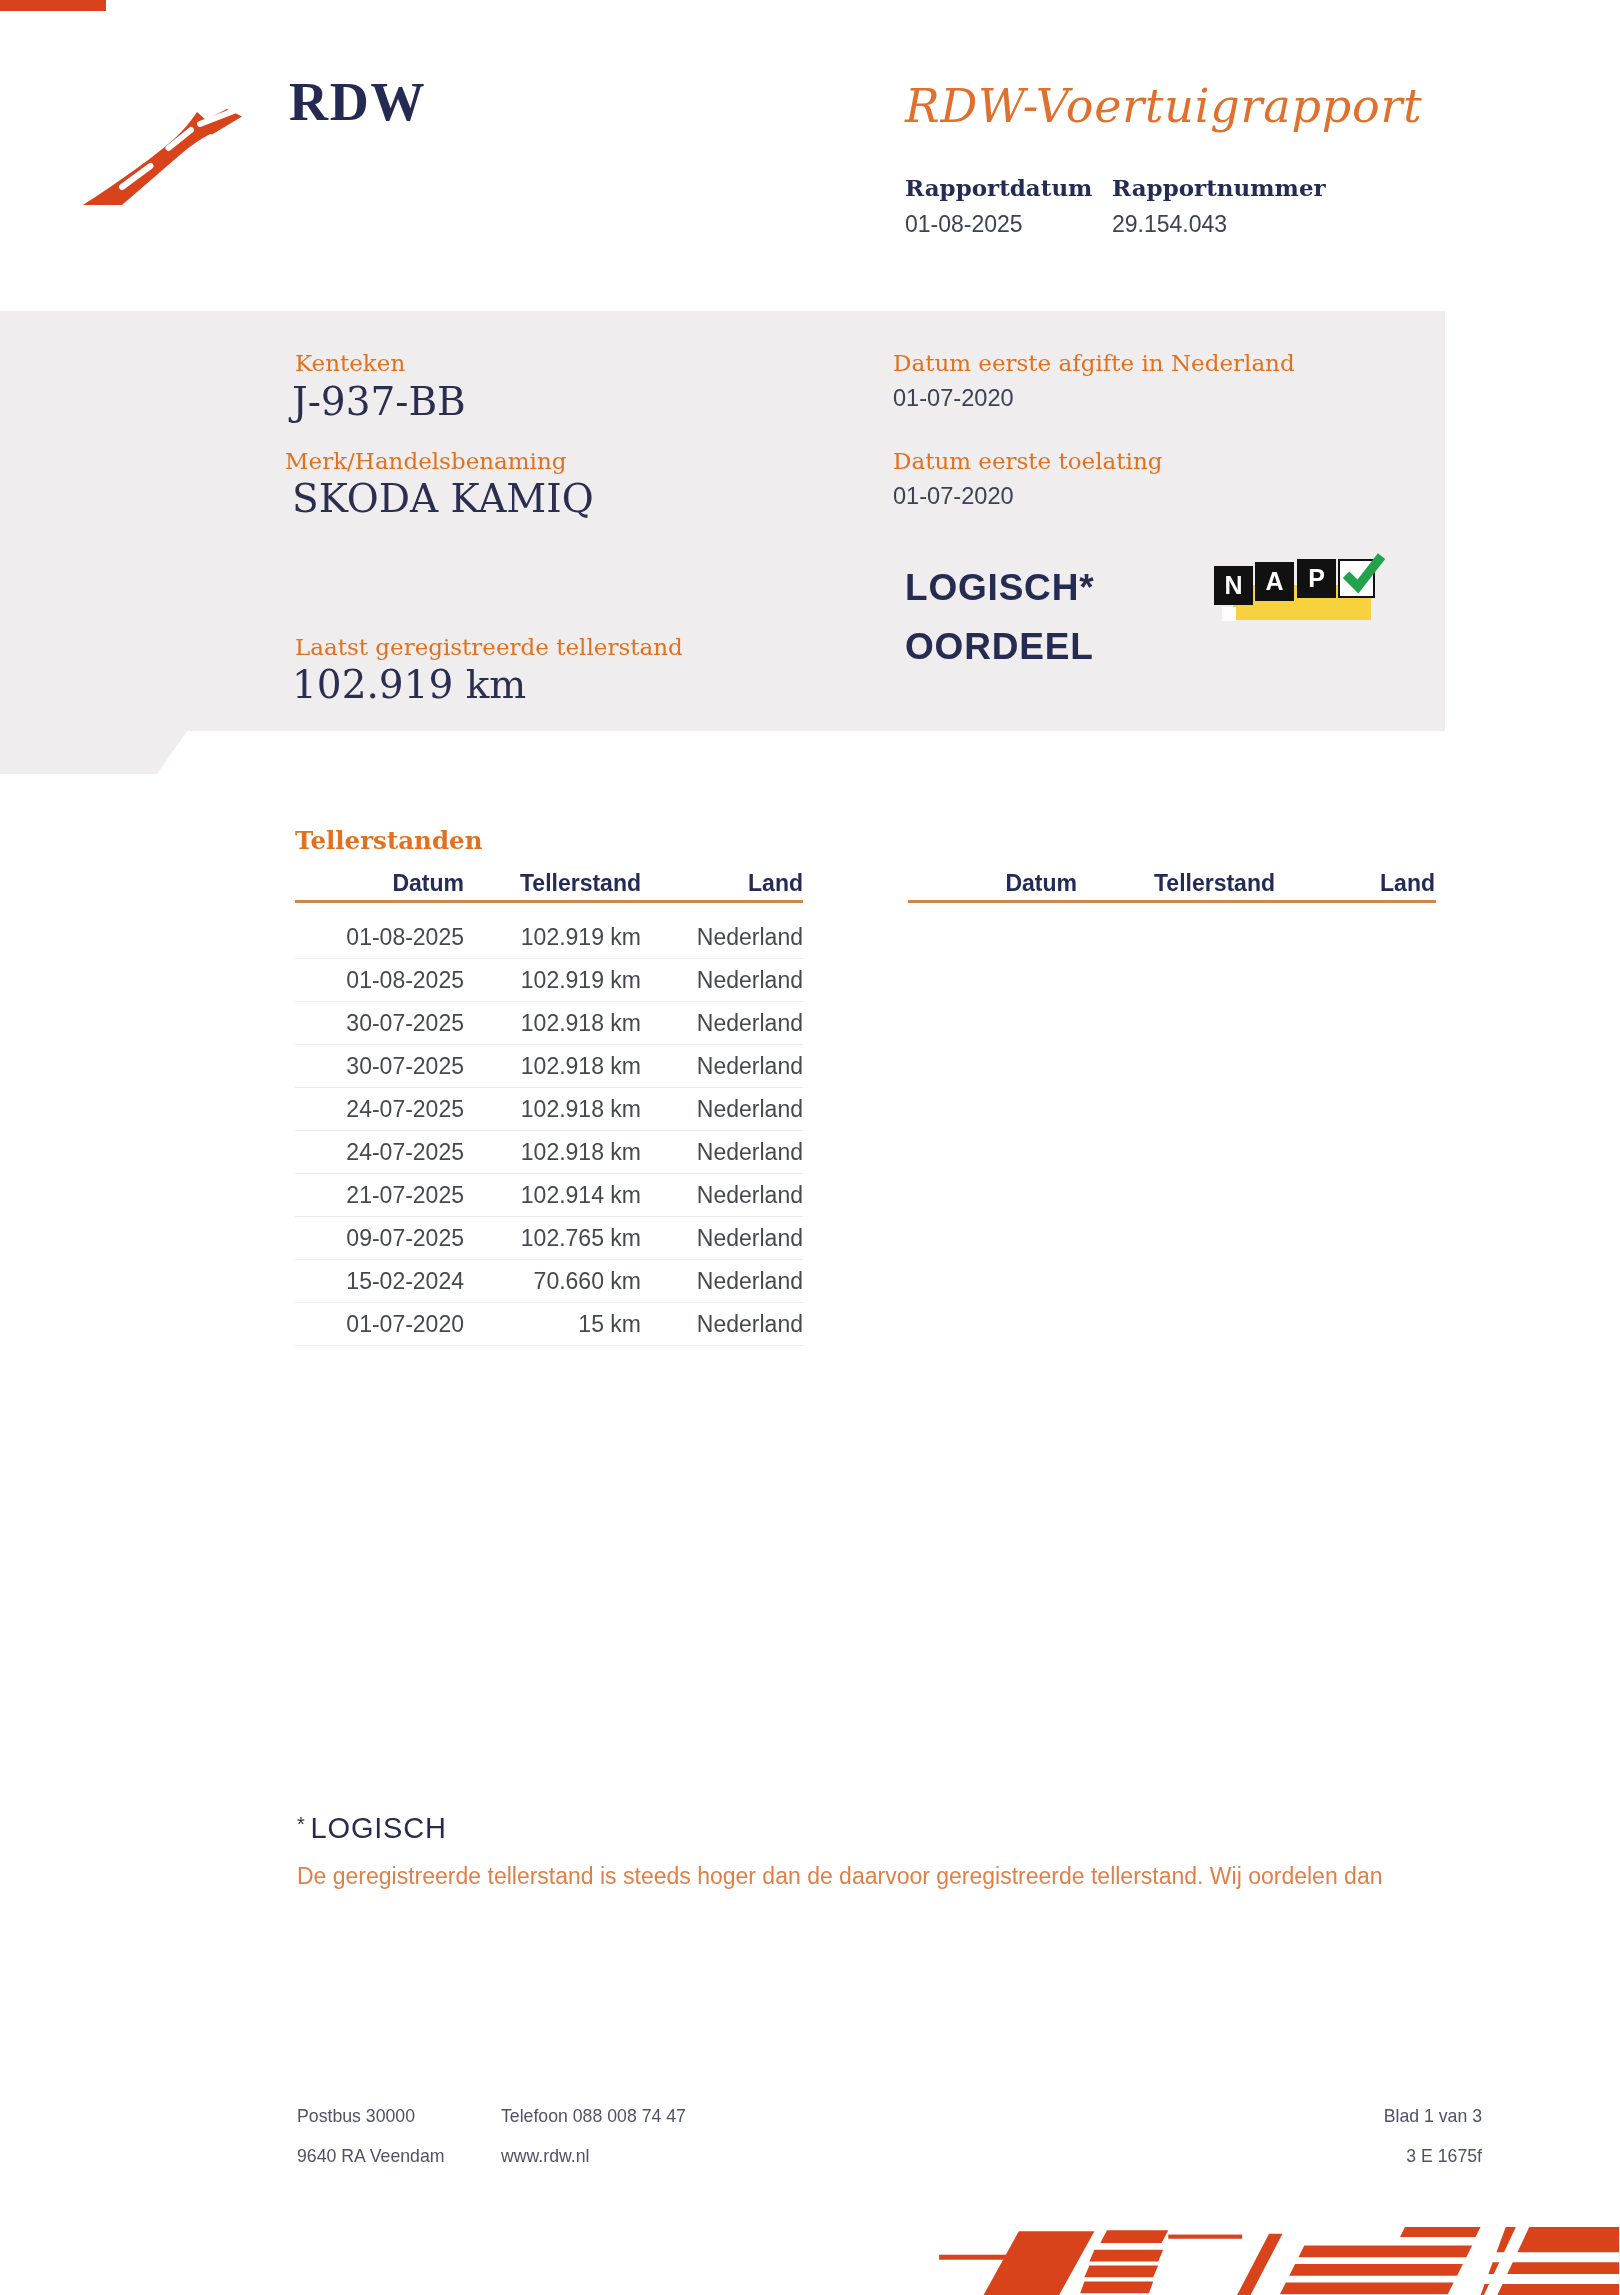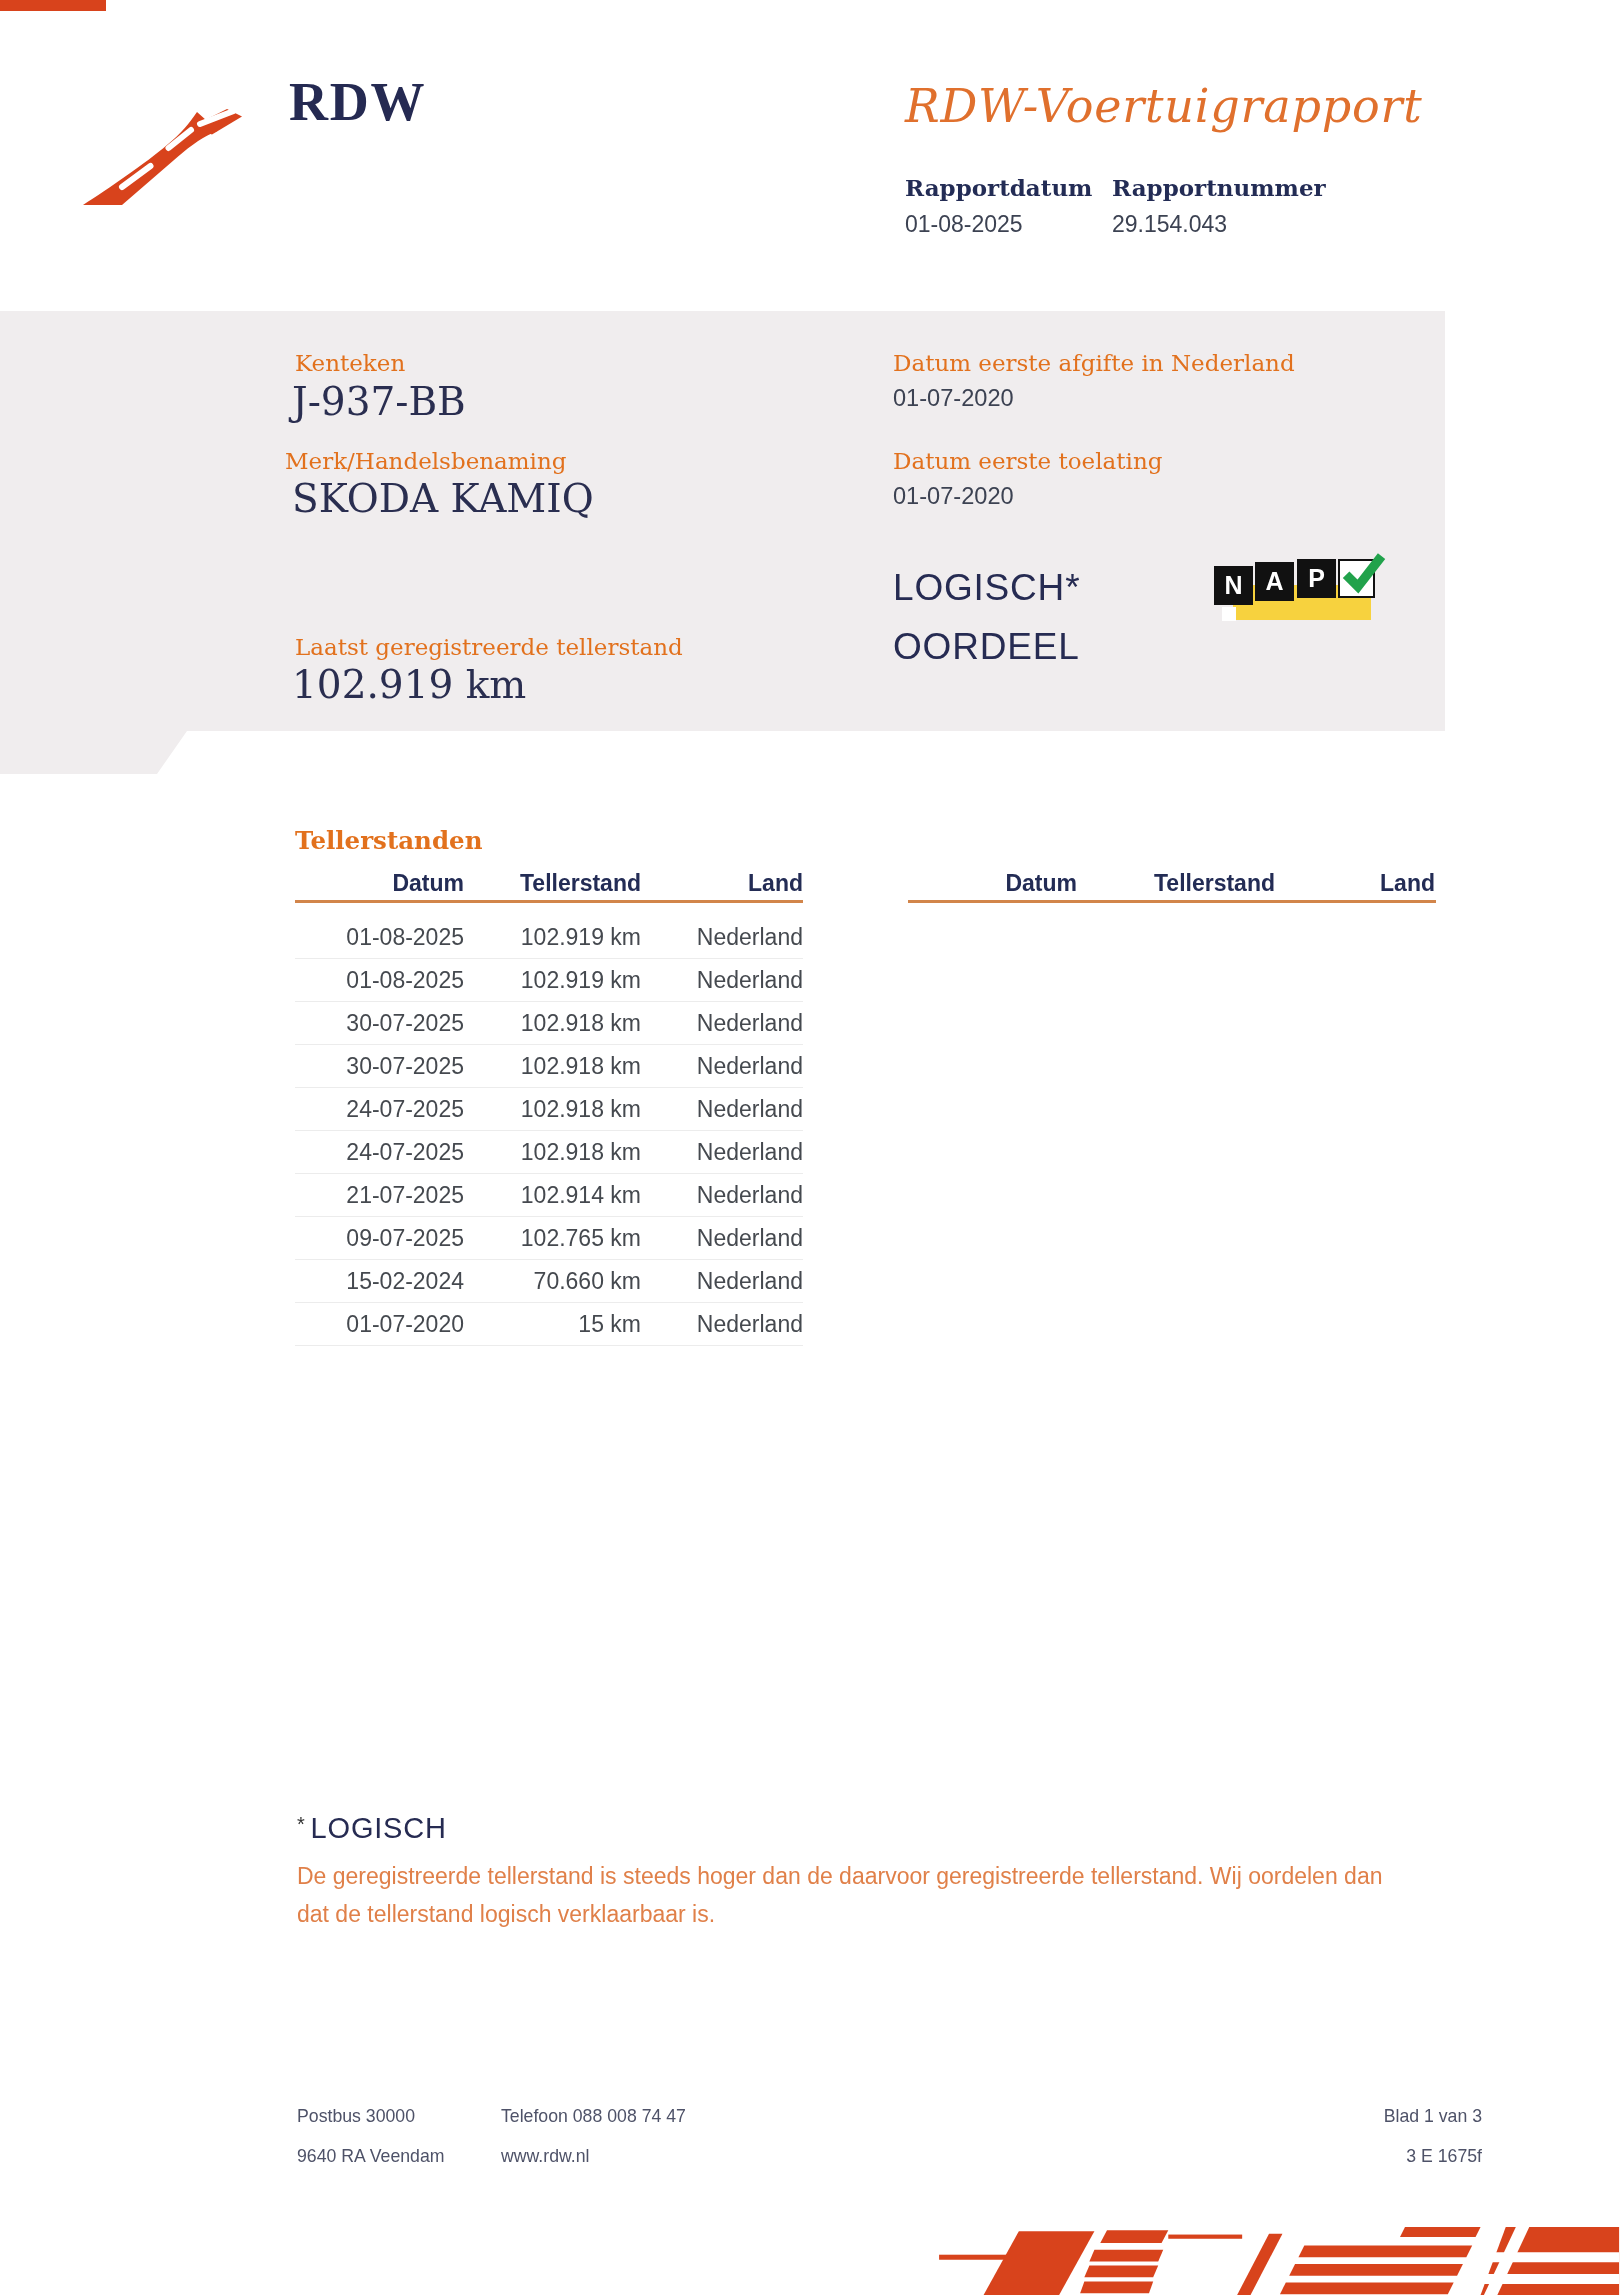--- a/index.html
+++ b/index.html
@@ -22,21 +22,21 @@
              color:var(--title-orange);letter-spacing:0.8px;font-style:italic;}
   .meta-label{font-family:"DejaVu Serif",serif;font-weight:bold;font-size:23px;color:#232C55;}
   .meta-value{font-size:23px;color:var(--value);}
 
   
   .panel{left:0;top:311px;width:1445px;height:463px;background:var(--panel);
          clip-path:polygon(0 0,100% 0,100% 420px,187px 420px,157px 463px,0 463px);}
   .olabel{font-family:"DejaVu Serif",serif;font-weight:normal;font-size:23px;color:var(--orange);}
   .plate{font-family:"DejaVu Serif",serif;font-size:39px;color:#2A2E50;}
   .dval{font-size:23.6px;color:var(--value);}
-  .oordeel{font-size:37px;font-weight:normal;color:var(--navy);line-height:59px;letter-spacing:0.8px;}
+  .oordeel{font-size:37px;font-weight:bold;color:var(--navy);line-height:59px;letter-spacing:0.8px;margin-left:12px;}
 
   
   .nap{left:1214px;top:245px;width:169px;height:71px;}
   .nap .yellow{position:absolute;left:18.6px;top:29px;width:138px;height:35px;background:var(--yellow);}
   .nap .wsq{position:absolute;left:8.4px;top:51px;width:13.5px;height:13.5px;background:#fff;}
   .nap .tile{position:absolute;width:39px;height:39px;background:#111111;color:#fff;
              font-weight:bold;font-size:25px;display:flex;align-items:center;justify-content:center;}
   .nap .t0{left:0;top:10px;} .nap .t1{left:41px;top:5.9px;} .nap .t2{left:83px;top:2.5px;}
   .nap .check-tile{position:absolute;left:124px;top:3.4px;width:37px;height:39px;background:#fff;
                    border:2.5px solid #111;}
@@ -188,21 +188,20 @@
     <div class="c1">Tellerstand</div>
     <div class="c2">Land</div>
   </div>
   <div class="abs hr-orange" style="left:908px;top:900px;width:528px"></div>
 
   <div class="abs note-title" style="left:297px;top:1812px">
     <span class="star">*</span><span>LOGISCH</span>
   </div>
   <div class="abs note-body" style="left:297px;top:1857px;width:1199px">
     <div>De geregistreerde tellerstand is steeds hoger dan de daarvoor geregistreerde tellerstand. Wij oordelen dan</div>
-    <div>dat de tellerstand logisch verklaarbaar is.</div>
   </div>
 
   <div class="abs foot" style="left:297px;top:2106px">Postbus 30000</div>
   <div class="abs foot" style="left:501px;top:2106px">Telefoon 088 008 74 47</div>
   <div class="abs foot foot-right" style="left:1305px;top:2106px">Blad 1 van 3</div>
   <div class="abs foot" style="left:297px;top:2146px">9640 RA Veendam</div>
   <div class="abs foot" style="left:501px;top:2146px">www.rdw.nl</div>
   <div class="abs foot foot-right" style="left:1305px;top:2146px">3 E 1675f</div>
 
   <svg class="abs pattern" viewBox="0 0 815 81">

